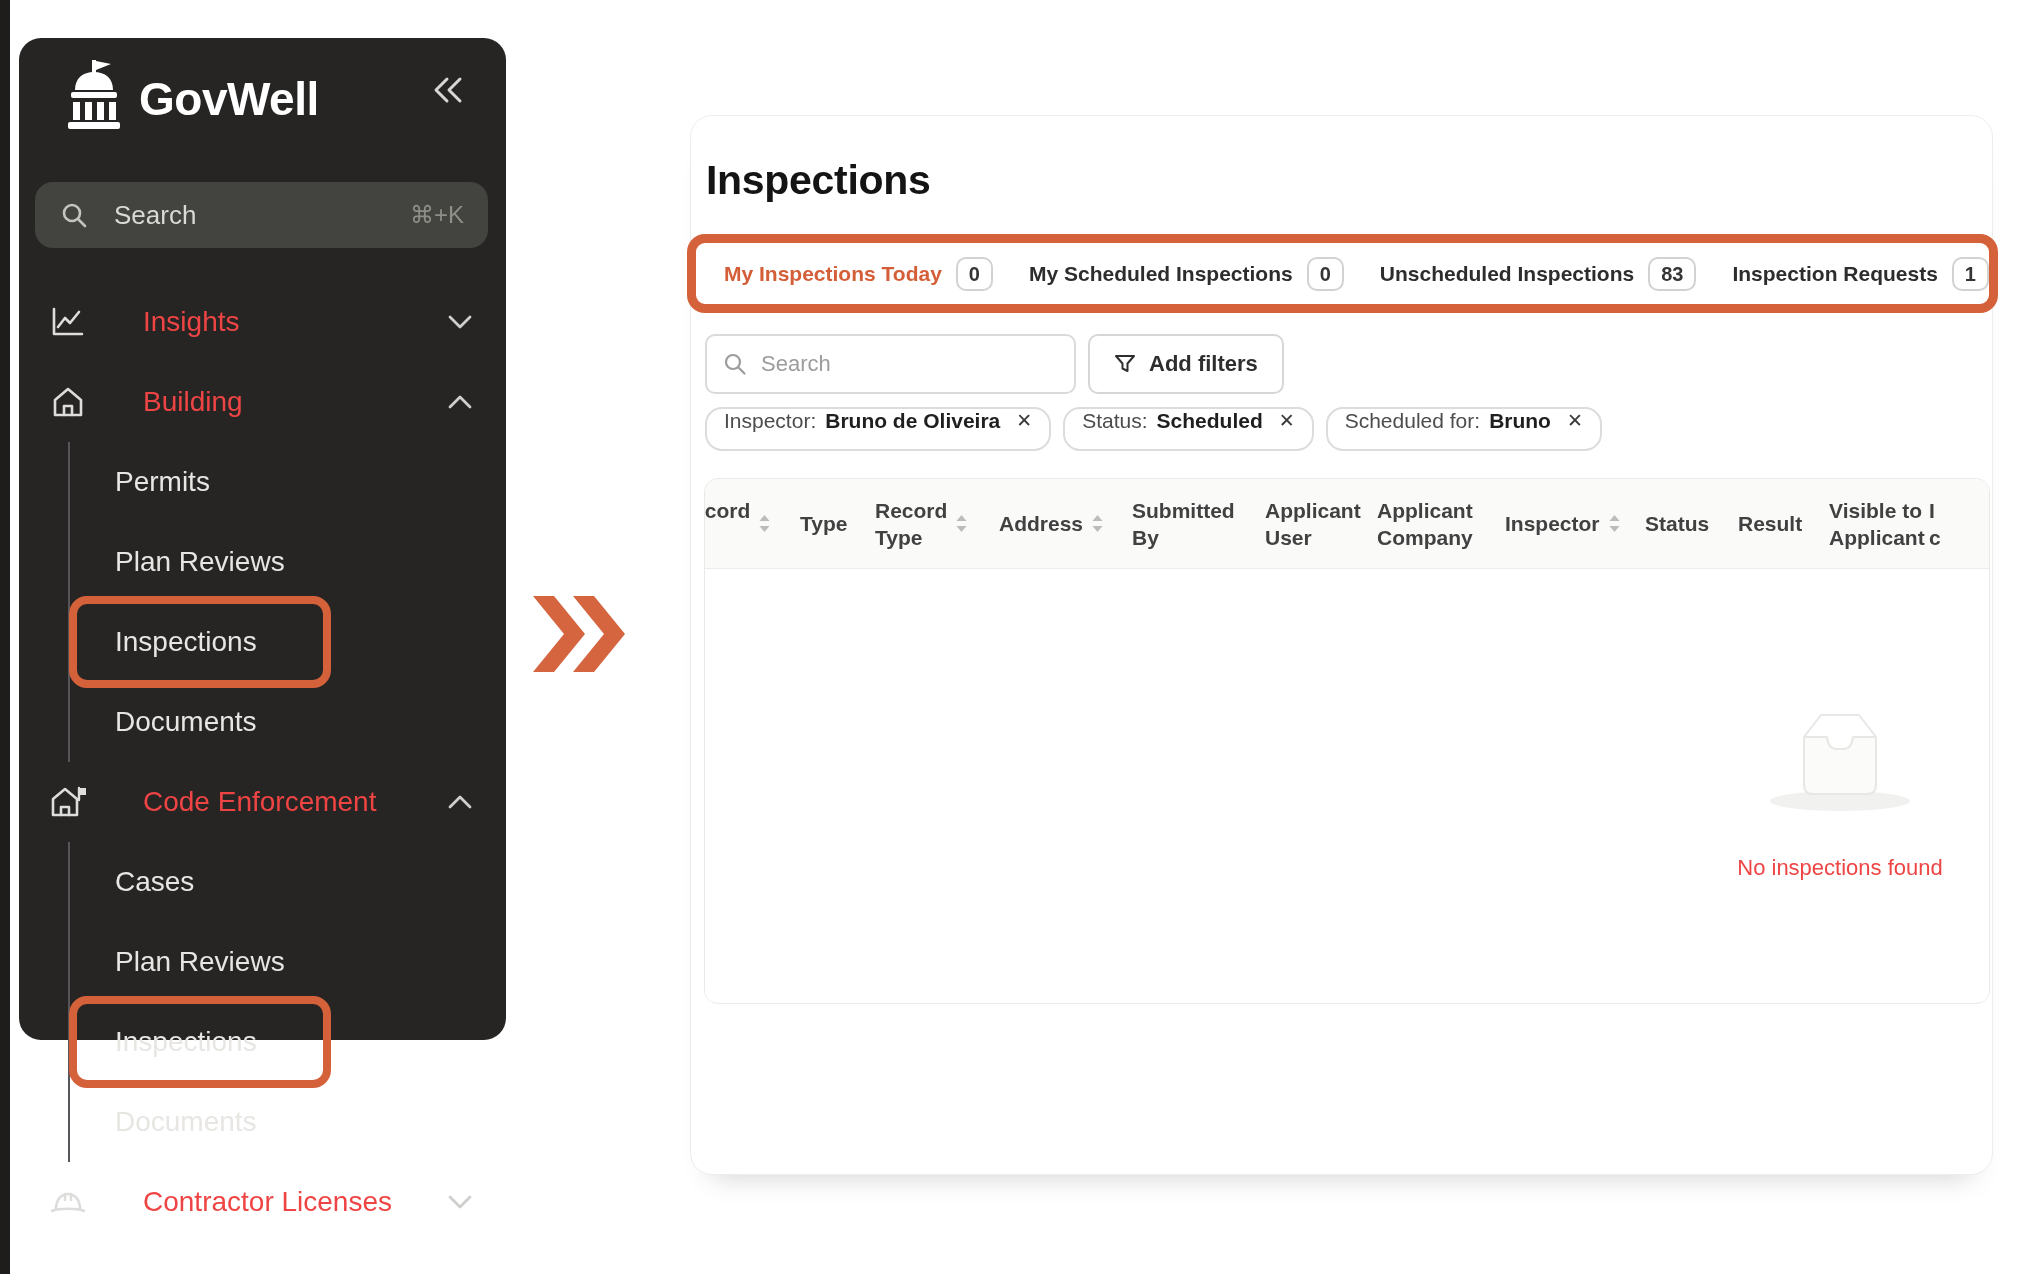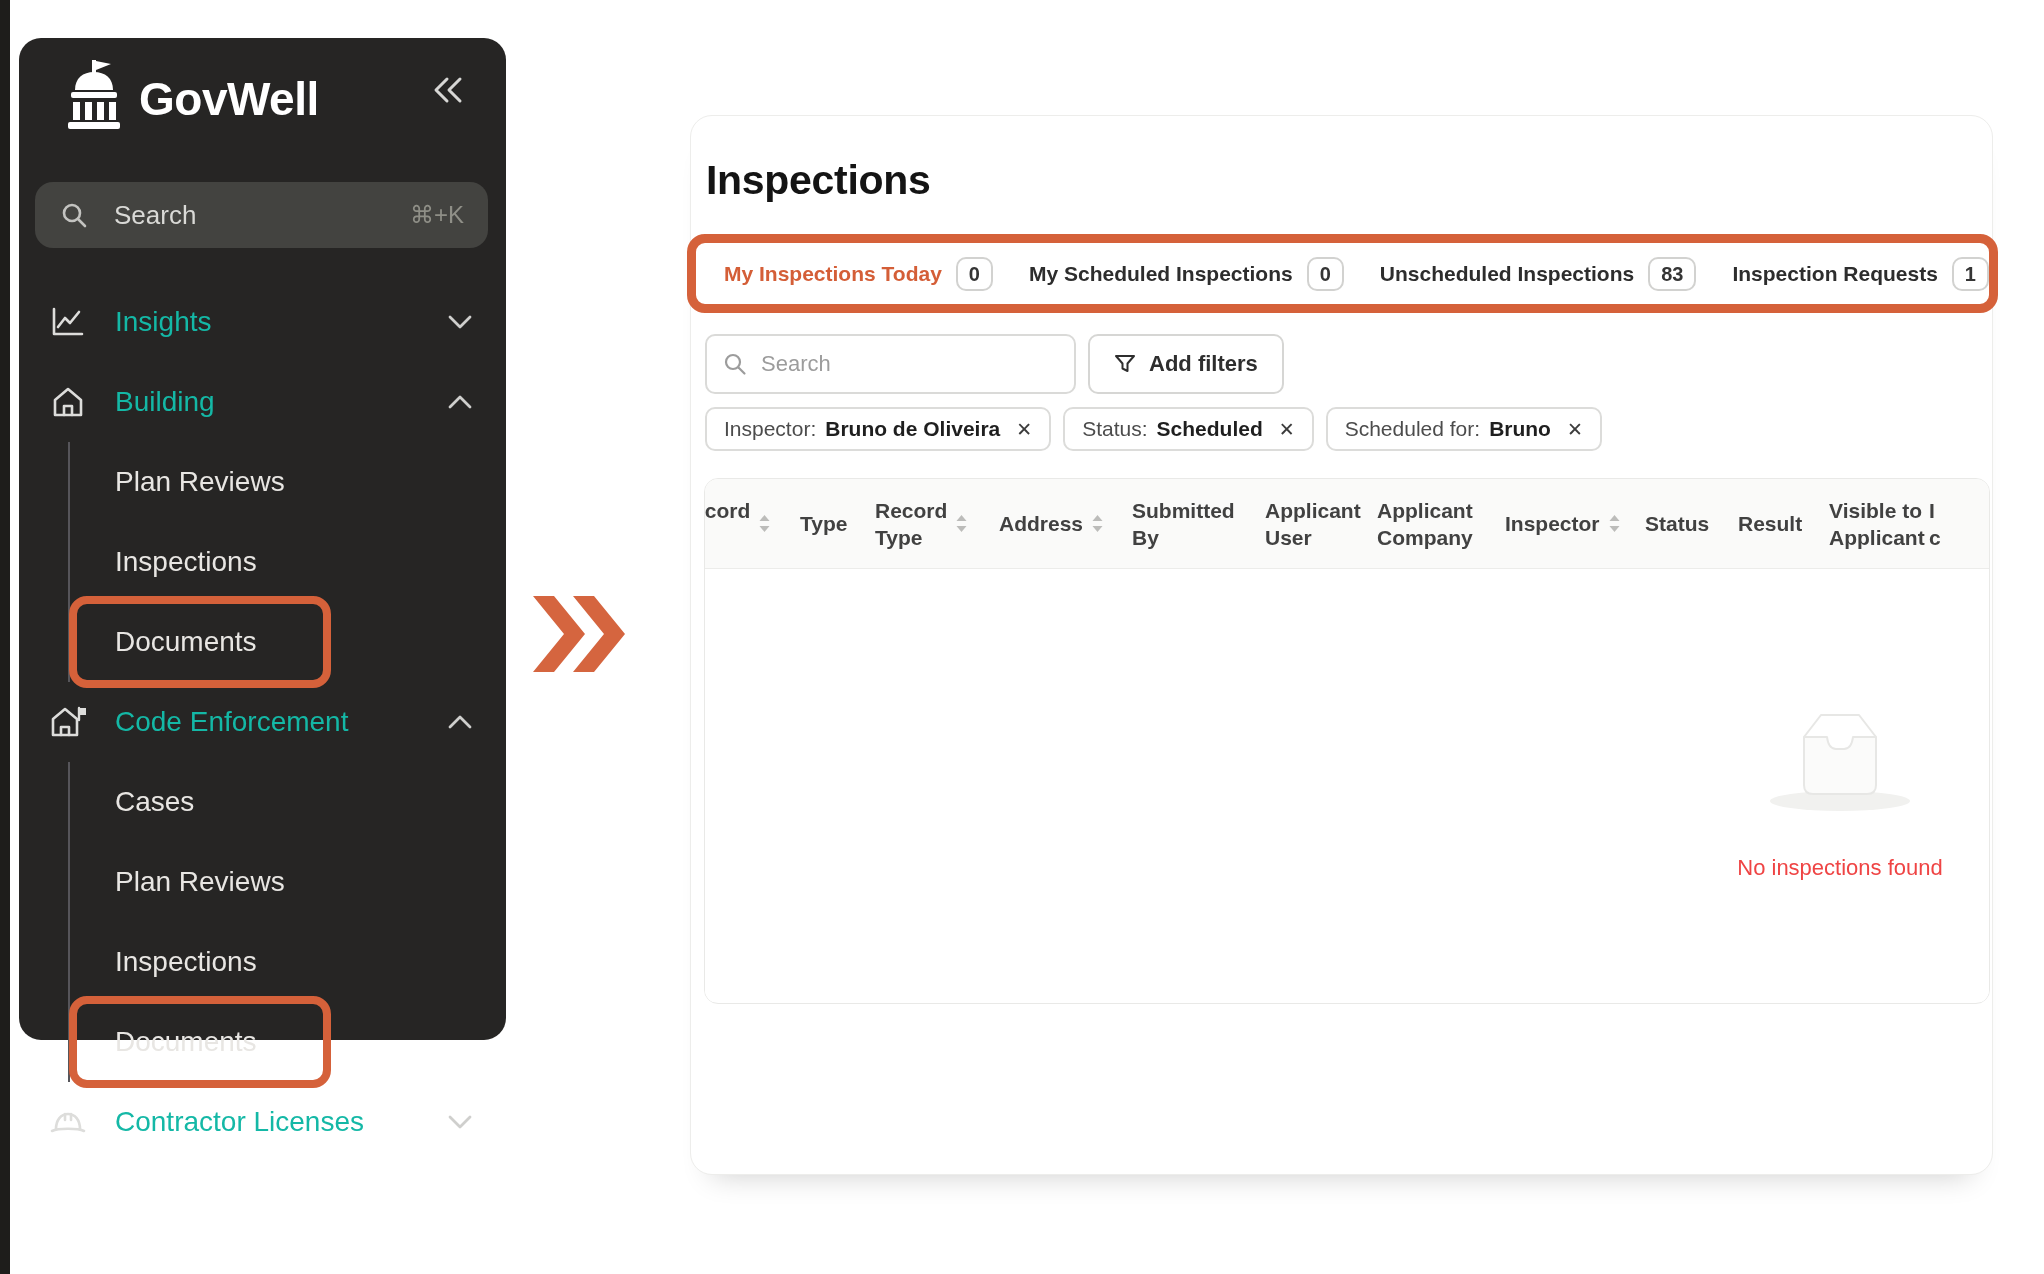--- a/index.html
+++ b/index.html
@@ -35,21 +35,21 @@
   .search-pill .mag { flex:0 0 auto; margin-right:26px; }
   .search-pill .ph { font-size:26px; color:#d9d9d6; flex:1 1 auto; }
   .search-pill .kbd { font-size:24px; color:#8f8f87; }
 
   .nav { position:absolute; left:0; top:244px; width:100%; }
   .nav-item {
     position:relative; height:80px; display:flex; align-items:center;
     padding-left:31px; cursor:pointer;
   }
   .nav-item .nico { width:36px; display:flex; justify-content:center; margin-right:29px; }
-  .nav-item .nlabel { font-size:28px; font-weight:500; color:#14b8a6; }
+  .nav-item .nlabel { font-size:28px; font-weight:500; color:#ef4444;margin-left:28px; }
   .nav-item .chev { position:absolute; right:33px; top:50%; transform:translateY(-50%); }
 
   .sub-list { margin-left:49px; border-left:2px solid #56555a; }
   .sub-item {
     height:80px; display:flex; align-items:center; padding-left:45px;
     font-size:28px; font-weight:500; color:#e8e6e3; cursor:pointer;
   }
 
   .side-annot {
     position:absolute; left:50px; width:262px; height:92px;
@@ -97,22 +97,22 @@
   }
   .search-input input::placeholder { color:#9c9c9c; }
   .add-filters {
     height:60px; border:2px solid #d6d6d4; border-radius:10px; background:#fff;
     display:flex; align-items:center; gap:13px; padding:0 24px; cursor:pointer;
   }
   .add-filters .aflabel { font-size:22px; font-weight:600; color:#2e2e2e; }
 
   .chips { position:absolute; left:14px; top:291px; display:flex; gap:12px; }
   .chip {
-    height:44px; border:2px solid #dcdcda; border-radius:10px; background:#fff;
-    display:flex; align-items:center; padding:0 17px; gap:9px; white-space:nowrap;
+    height:44px; border:2px solid #dcdcda; border-radius:17px; background:#fff;
+    display:flex; align-items:flex-start; padding:0 17px; gap:9px; white-space:nowrap;
   }
   .chip .clabel { font-size:21px; color:#4c4c4c; }
   .chip .cvalue { font-size:21px; font-weight:700; color:#1f1f1f; }
   .chip .cclose { font-size:19px; color:#3c3c3c; margin-left:7px; cursor:pointer; }
 
   .table {
     position:absolute; left:13px; top:362px; width:1286px; height:526px;
     border:1.5px solid #e9e9e7; border-radius:14px; overflow:hidden; background:#fff;
   }
   .thead {
@@ -198,20 +198,23 @@
       <span class="nlabel">Building</span>
       <span class="chev">
         <svg width="26" height="16" viewBox="0 0 26 16" fill="none" stroke="#cfcfcd" stroke-width="2.8" stroke-linecap="round" stroke-linejoin="round">
             <path d="M3 13 L13 3 L23 13"></path>
           </svg>
       </span>
     </div>
 
     <div class="sub-list">
       <div class="sub-item">
+        <span>Permits</span>
+      </div>
+      <div class="sub-item">
         <span>Plan Reviews</span>
       </div>
       <div class="sub-item">
         <span>Inspections</span>
       </div>
       <div class="sub-item">
         <span>Documents</span>
       </div>
     </div>
 

